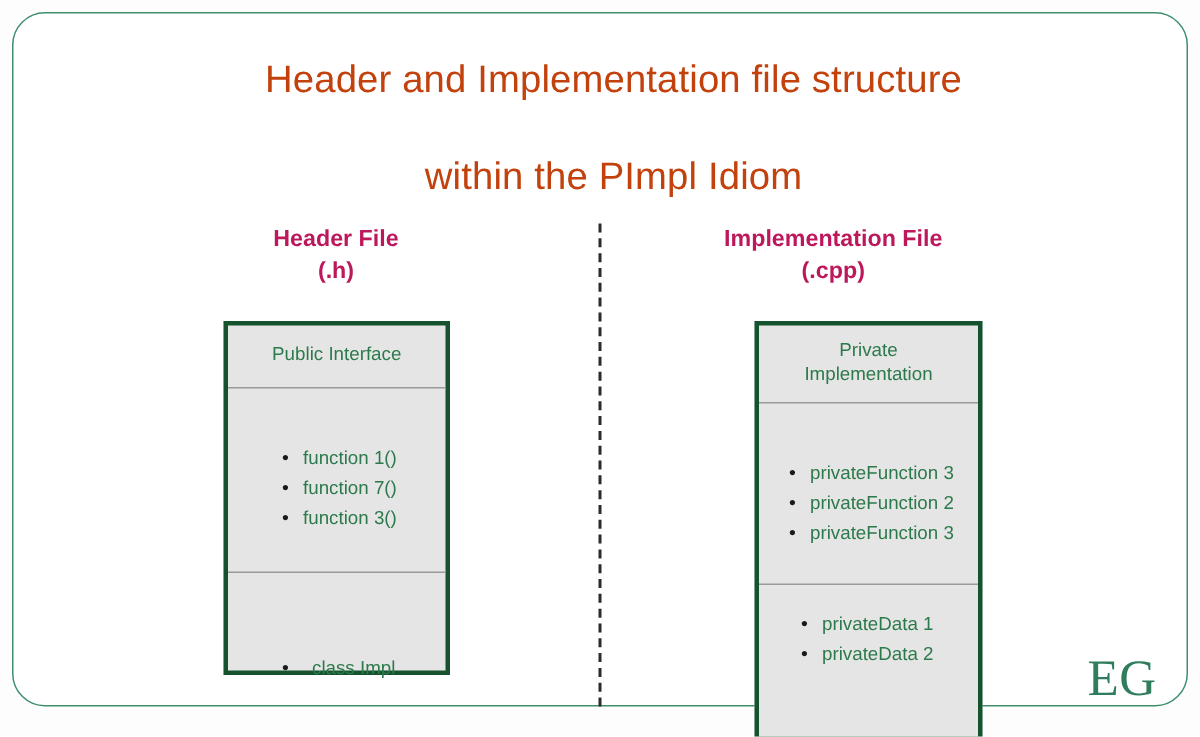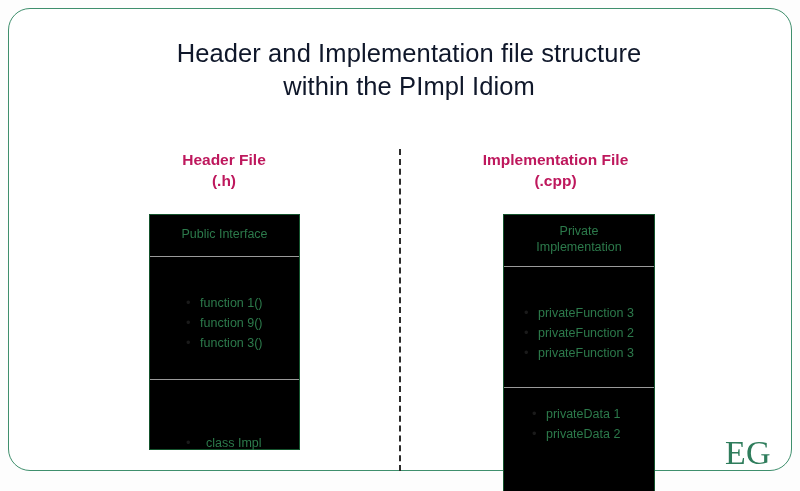--- a/index.html
+++ b/index.html
@@ -35,27 +35,27 @@
     background: #ffffff;
   }
 
   
   #title {
     position: absolute;
     left: 60px;
     top: 28px;
     width: 680px;
     text-align: center;
-    color: #0f172a;
+    color: #c2410c;
     font-size: 25.5px;
     font-weight: 400;
     line-height: 33px;
     letter-spacing: 0.1px;
   }
-  #title .l2 { display: block; }
+  #title .l2 { display: block; margin-top: 32px; }
 
   
   #divider {
     position: absolute;
     left: 390px;
     top: 140px;
     width: 0;
     height: 322px;
     border-left: 2.5px dashed #2b2b2b;
   }
@@ -75,22 +75,22 @@
     font-weight: bold;
     line-height: 21px;
     margin: 0;
   }
   .col-title .sub { display: block; }
 
   
   .file-box {
     position: absolute;
     box-sizing: border-box;
-    border: 1px solid #14532d;
-    background: #000000;
+    border: 3px solid #14532d;
+    background: #e5e5e5;
   }
   #box-header { left: 140px; top: 205px; width: 151px; height: 236px; }
   #box-impl   { left: 494px; top: 205px; width: 152px; height: 280px; }
 
   .box-section {
     box-sizing: border-box;
     border-bottom: 1px solid #9a9a9a;
     position: relative;
   }
   .box-section:last-child { border-bottom: none; }
@@ -188,21 +188,21 @@
       </div>
     </div>
 
     <div class="file-box" id="box-header">
       <div class="box-section sec-a">
         <div class="section-caption">Public Interface</div>
       </div>
       <div class="box-section sec-b">
         <ul class="items">
           <li>function 1()</li>
-          <li>function 9()</li>
+          <li>function 7()</li>
           <li>function 3()</li>
         </ul>
       </div>
       <div class="box-section sec-c">
         <ul class="items">
           <li>class Impl</li>
         </ul>
       </div>
     </div>
 

